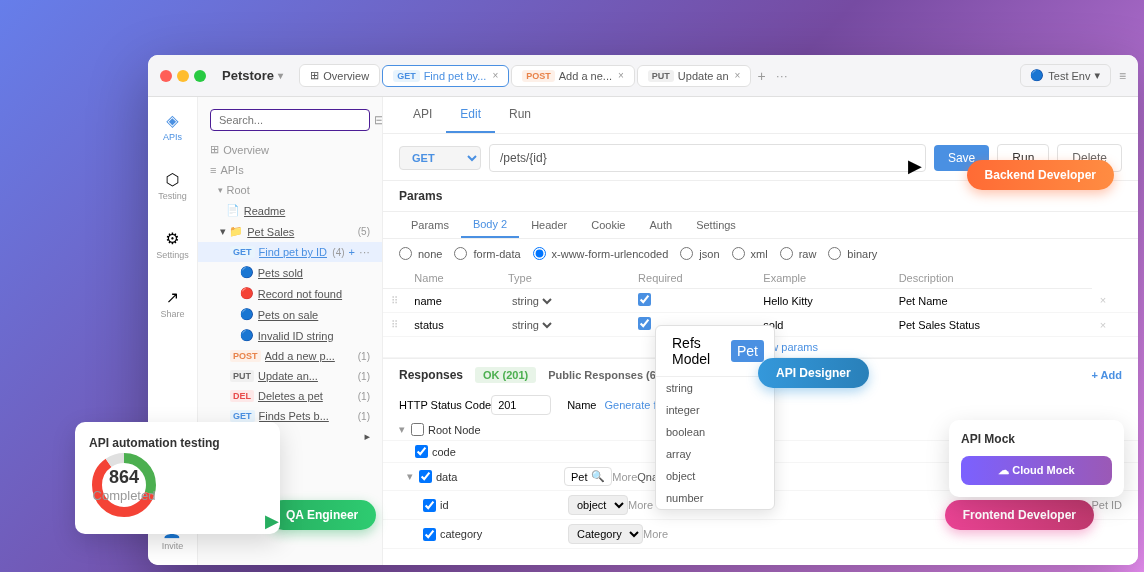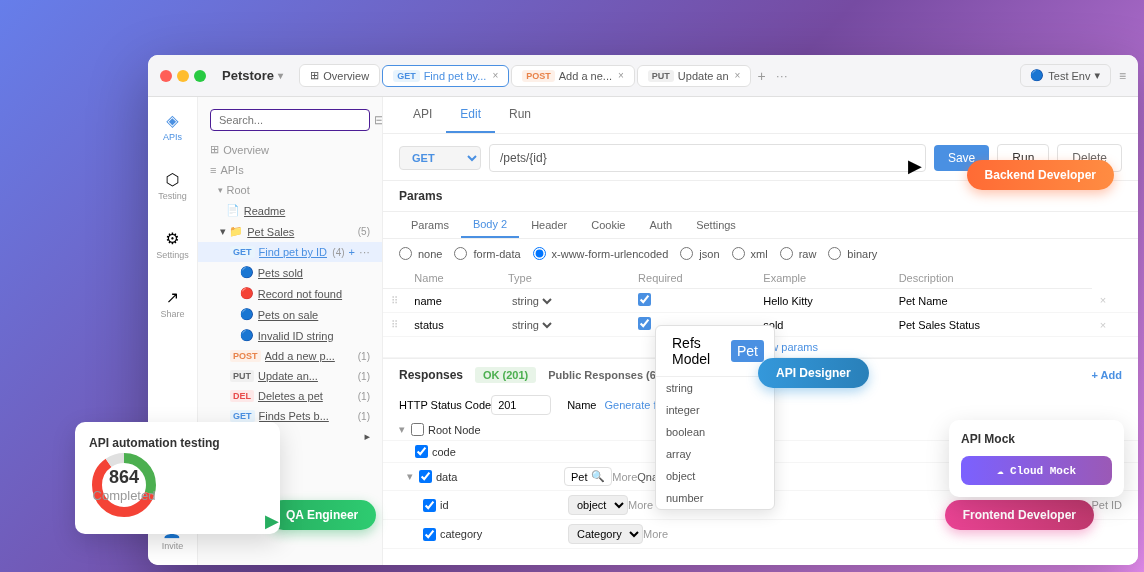--- a/index.html
+++ b/index.html
@@ -296,21 +296,21 @@
       width: 175px;
       background: #fff;
       border-radius: 10px;
       padding: 12px;
       box-shadow: 0 8px 24px rgba(0,0,0,0.15);
       z-index: 50;
     }
     .mock-title { font-size: 12px; font-weight: 600; color: #333; margin-bottom: 10px; }
     .mock-option { display: flex; align-items: center; gap: 8px; padding: 6px 0; font-size: 11px; color: #555; border-bottom: 1px solid #f5f5f5; }
     .mock-option:last-child { border-bottom: none; }
-    .mock-cloud { background: linear-gradient(90deg, #7b61ff, #9b59b6); color: #fff; border-radius: 8px; padding: 8px 12px; font-size: 11px; font-weight: 600; text-align: center; cursor: pointer; margin-top: 6px; font-family: Liberation Mono, monospace; }
+    .mock-cloud { background: linear-gradient(90deg, #7b61ff, #9b59b6); color: #fff; border-radius: 8px; padding: 8px 12px; font-size: 11px; font-weight: 600; text-align: center; cursor: pointer; margin-top: 6px; }
 
     
     .watermark {
       position: absolute;
       right: 20px;
       bottom: 8px;
       font-size: 10px;
       color: rgba(255,255,255,0.7);
     }
 

